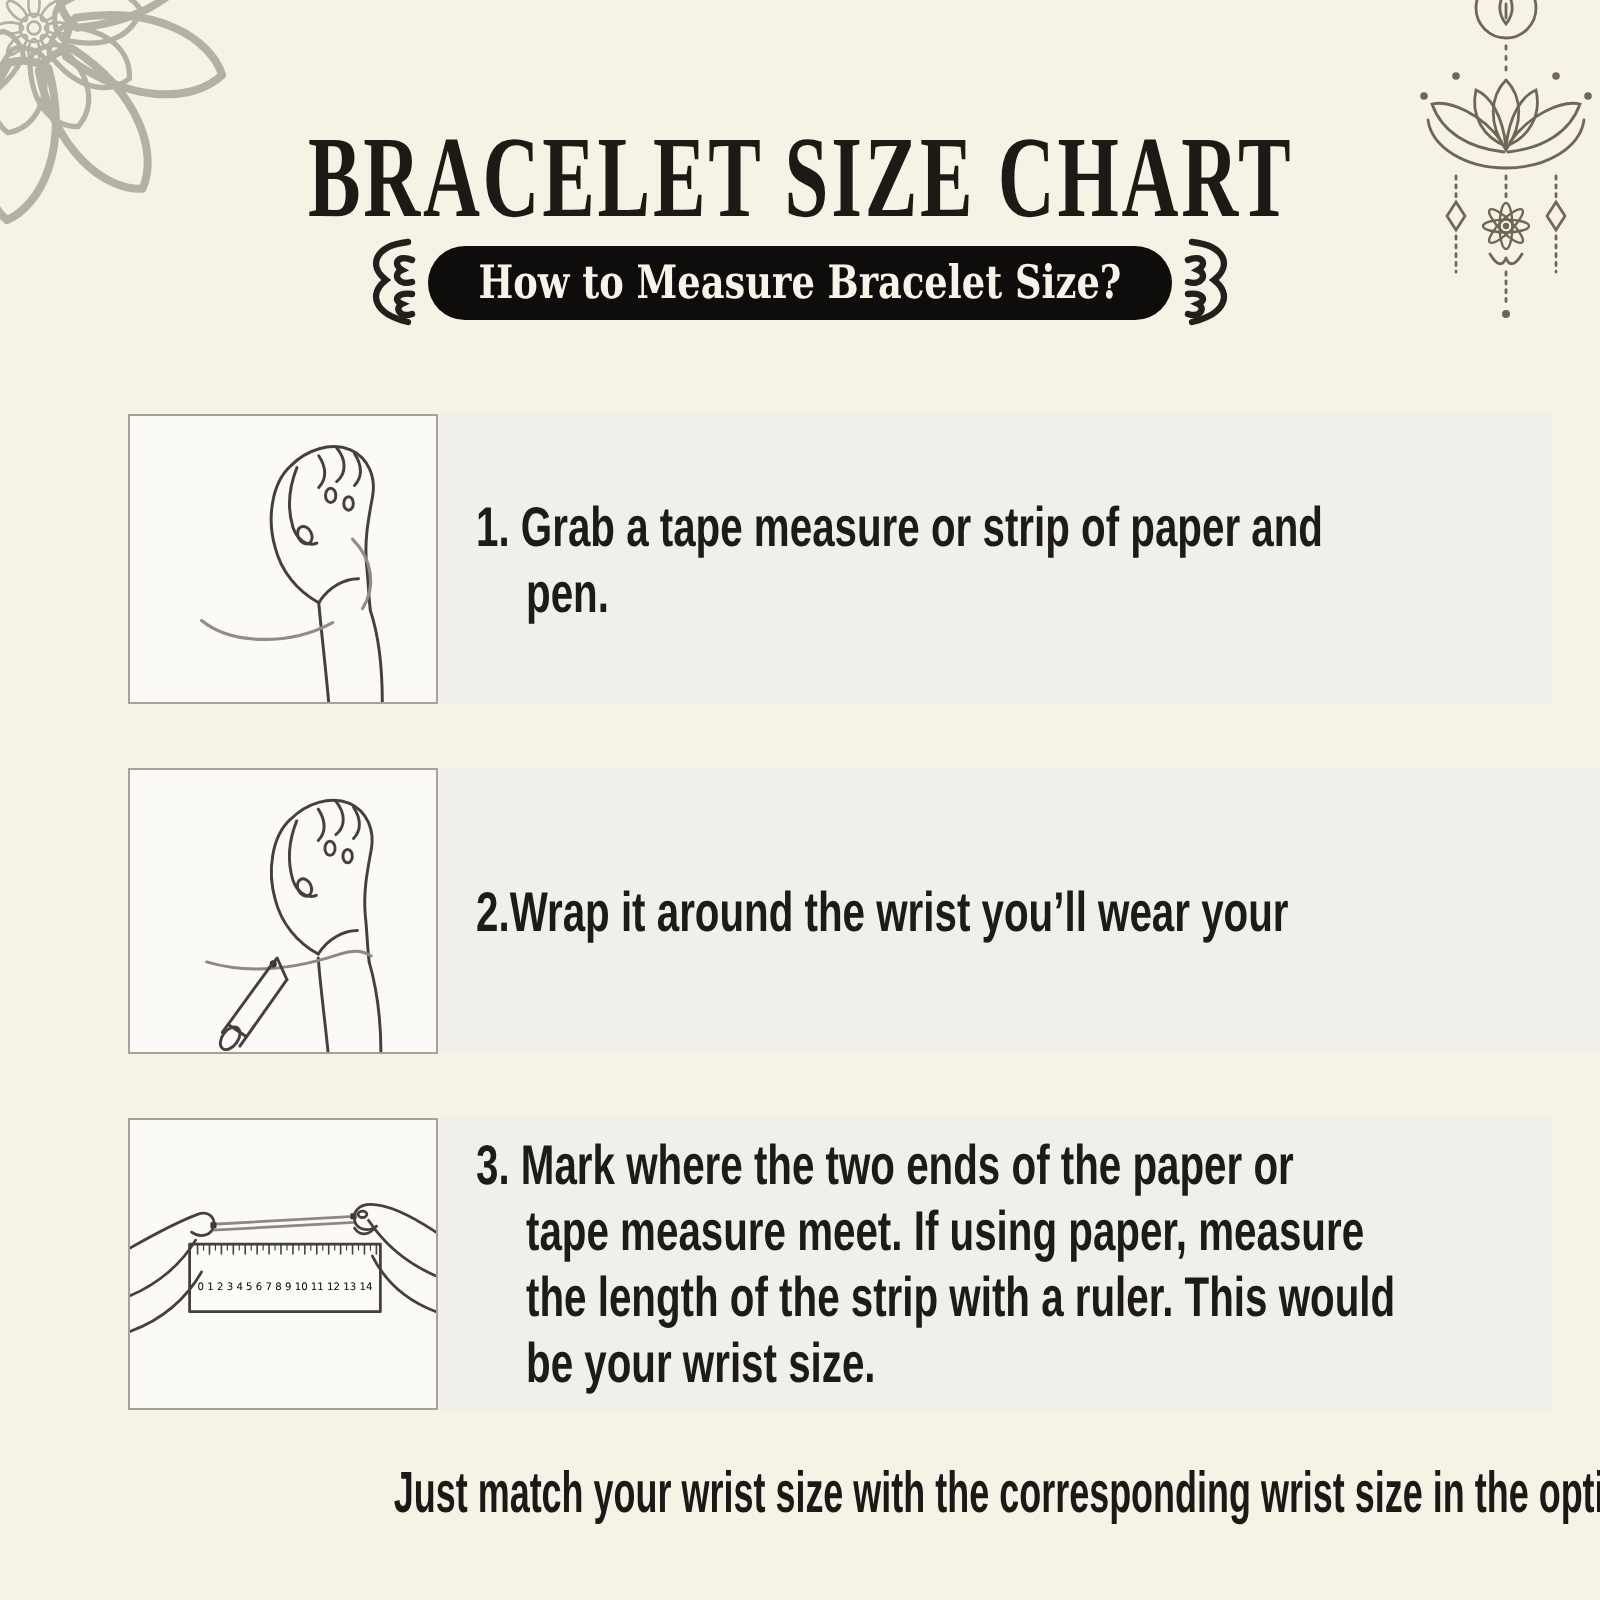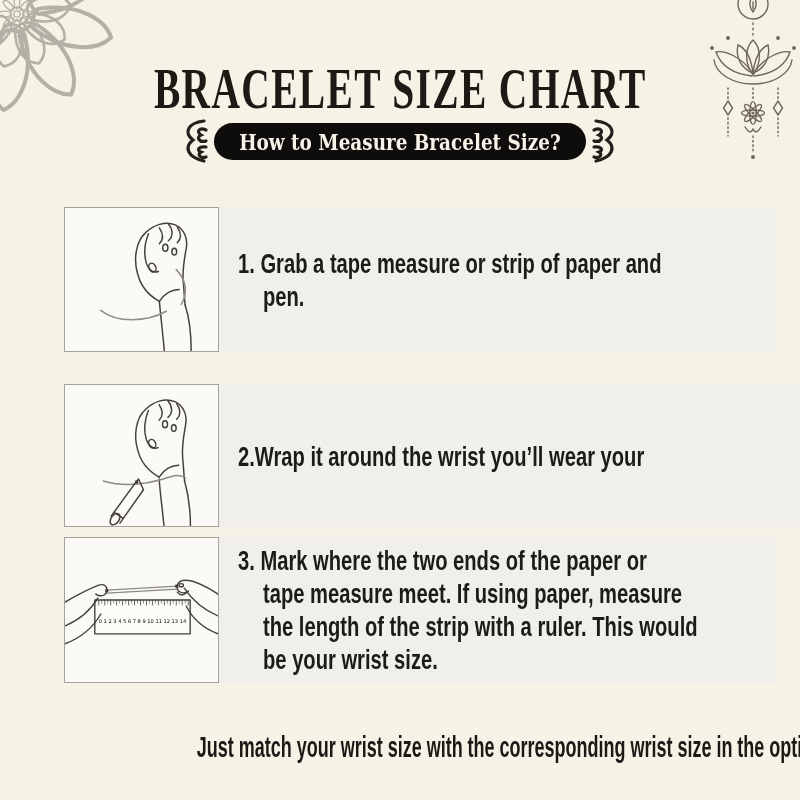--- a/index.html
+++ b/index.html
@@ -23,21 +23,21 @@
     display:flex;align-items:center;justify-content:center;
     font-family:"DejaVu Serif",serif;font-weight:bold;font-size:23px;color:#f7f3e8;
     white-space:nowrap;
   }
   .pill-inner{display:inline-block;transform:scaleX(.8);transform-origin:50% 50%;}
   .squiggle{flex:0 0 auto;}
   
   .step-row{position:absolute;left:48px;width:712px;margin-left:16px;}
   #row1{top:207px;height:145px;}
   #row2{top:384px;height:143px;padding-left:39px;}
-  #row3{top:537px;height:146px;}
+  #row3{top:559px;height:146px;}
   .step-panel{position:absolute;left:0;top:0;right:0;bottom:0;background:#f1efe9;}
   .step-box{
     position:absolute;left:0;top:0;width:155px;height:100%;
     background:#fbfaf6;border:1.5px solid #a5a29a;box-sizing:border-box;
   }
   .step-box svg{position:absolute;left:0;top:0;width:100%;height:100%;}
   .step-text{
     position:absolute;left:174px;top:50%;transform:translateY(-50%);
     font-weight:bold;font-size:28px;line-height:33px;color:#1d1b18;
   }

